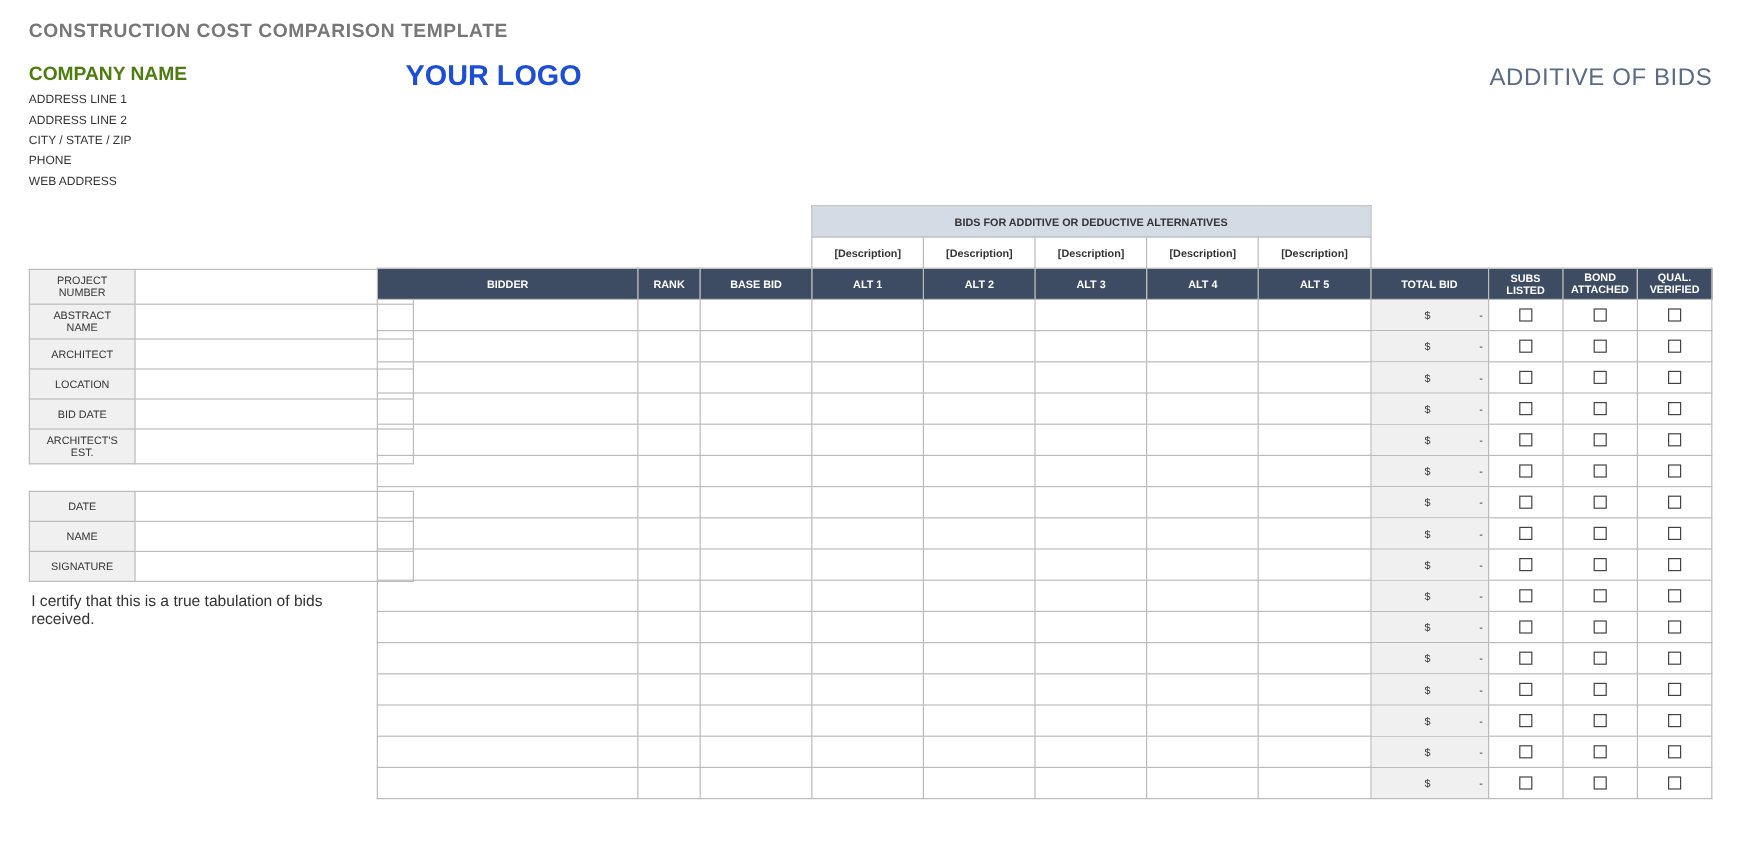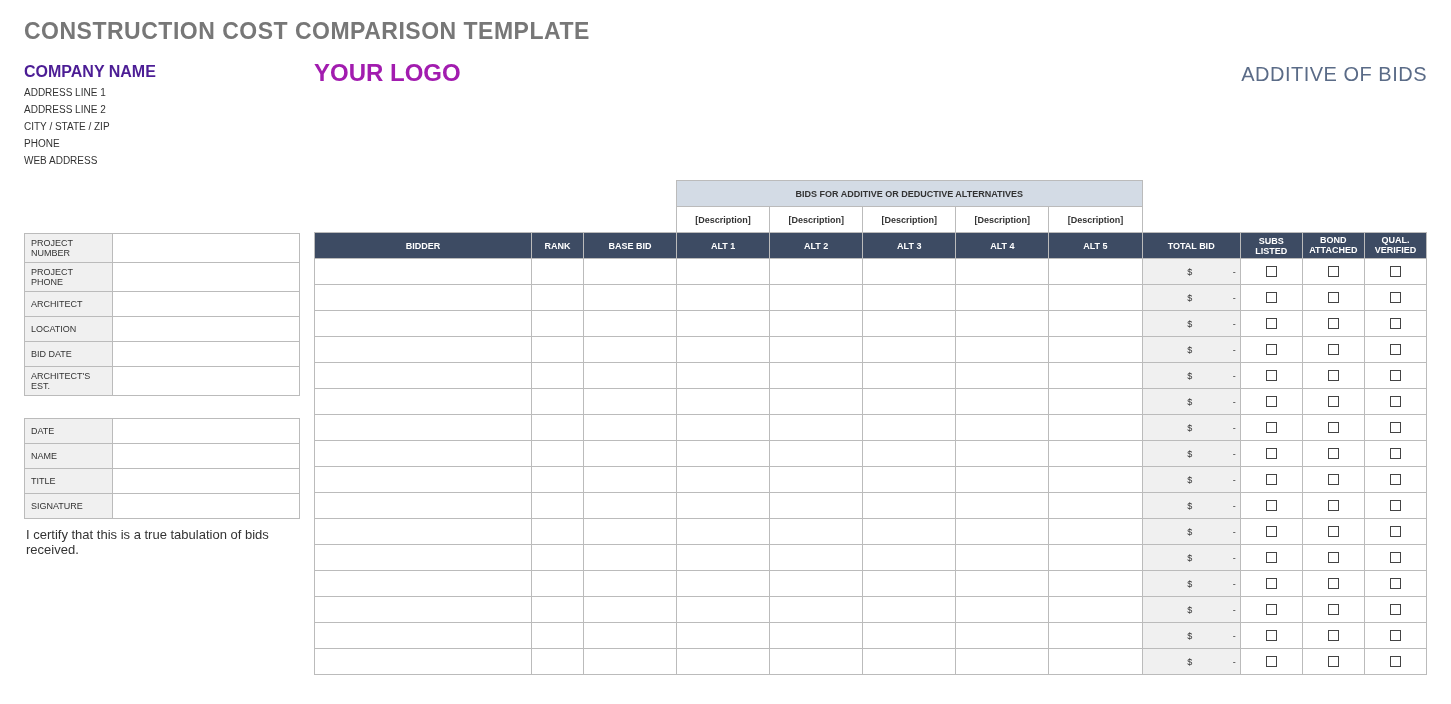--- a/index.html
+++ b/index.html
@@ -6,62 +6,64 @@
   body {
     margin: 0;
     padding: 18px 24px;
     font-family: Arial, Helvetica, sans-serif;
     font-size: 10px;
     color: #333;
     background: #fff;
     width: 1451px;
   }
   .title {
-    font-size: 23px;
+    font-size: 16px;
     font-weight: bold;
     color: #777;
     letter-spacing: 0.5px;
     margin-bottom: 18px;
   }
   .header-row {
     display: flex;
     align-items: flex-start;
   }
   .company-block { width: 290px; }
   .company-name {
     font-size: 16px;
     font-weight: bold;
-    color: #4c1d95;
+    color: #4d7c0f;
     margin-bottom: 6px;
   }
   .company-line {
     font-size: 10px;
     color: #333;
     margin-bottom: 6px;
   }
   .logo {
     font-size: 24px;
     font-weight: bold;
-    color: #a21caf;
+    color: #1d4ed8;
     margin-top: -4px;
+    margin-left: 24px;
   }
   .abstract {
     margin-left: auto;
     font-size: 20px;
     color: #5a6b87;
     letter-spacing: 0.5px;
   }
   .main-flex {
     display: flex;
     margin-top: 8px;
   }
   .left-col { width: 290px; }
   .info-table, .sig-table {
     border-collapse: collapse;
-    width: 276px;
+    width: 321px;
+    text-align: center;
   }
   .info-table { margin-top: 53px; margin-bottom: 22px; }
   .info-table td, .sig-table td {
     border: 1px solid #bbb;
     height: 25px;
     padding: 4px 6px;
     font-size: 9px;
   }
   .info-table td.lbl, .sig-table td.lbl {
     background: #f0f0f0;
@@ -148,21 +150,21 @@
 
 <div class="main-flex">
   <div class="left-col">
     <table class="info-table">
       <tbody>
           <tr>
             <td class="lbl">PROJECT NUMBER</td>
             <td></td>
           </tr>
       <tr>
-            <td class="lbl">PROJECT PHONE</td>
+            <td class="lbl">ABSTRACT NAME</td>
             <td></td>
           </tr>
       <tr>
             <td class="lbl">ARCHITECT</td>
             <td></td>
           </tr>
       <tr>
             <td class="lbl">LOCATION</td>
             <td></td>
           </tr>
@@ -178,24 +180,20 @@
       </table>
 
     <table class="sig-table">
       <tbody>
           <tr>
             <td class="lbl">DATE</td>
             <td></td>
           </tr>
       <tr>
             <td class="lbl">NAME</td>
-            <td></td>
-          </tr>
-      <tr>
-            <td class="lbl">TITLE</td>
             <td></td>
           </tr>
       <tr>
             <td class="lbl">SIGNATURE</td>
             <td></td>
           </tr>
     </tbody>
       </table>
 
     <div class="certify">I certify that this is a true tabulation of bids received.</div>

